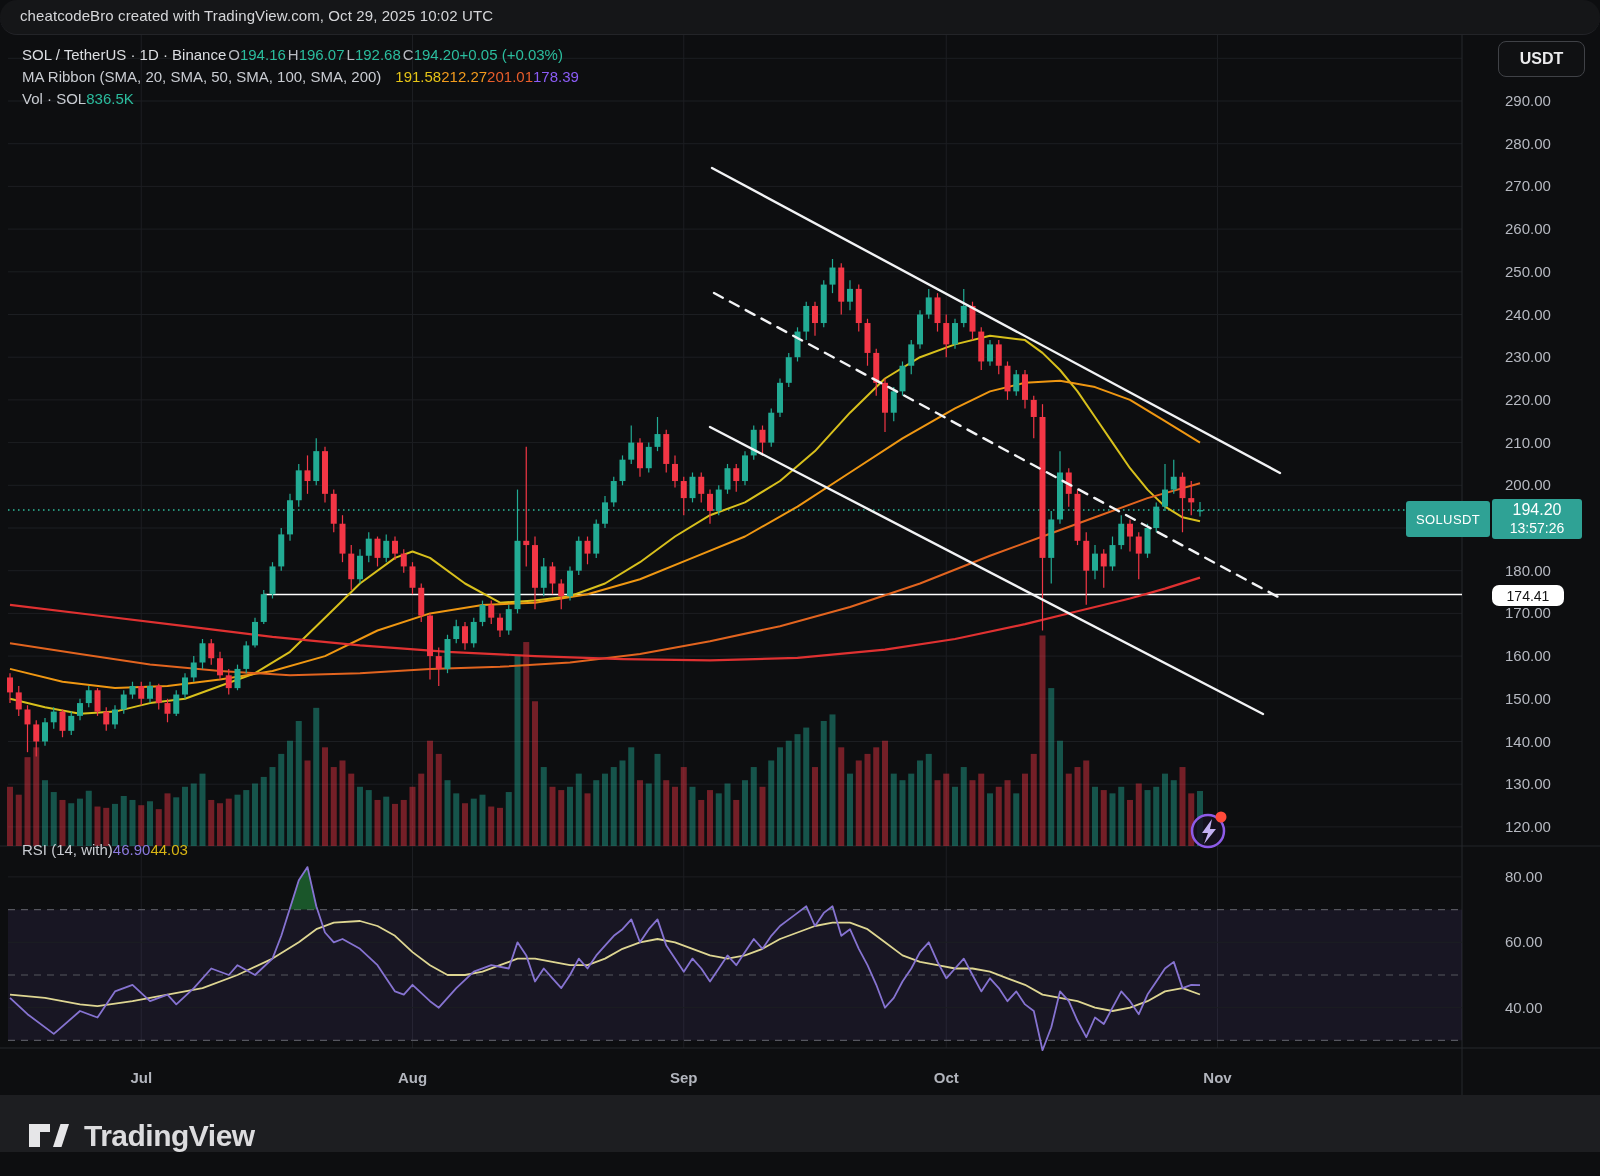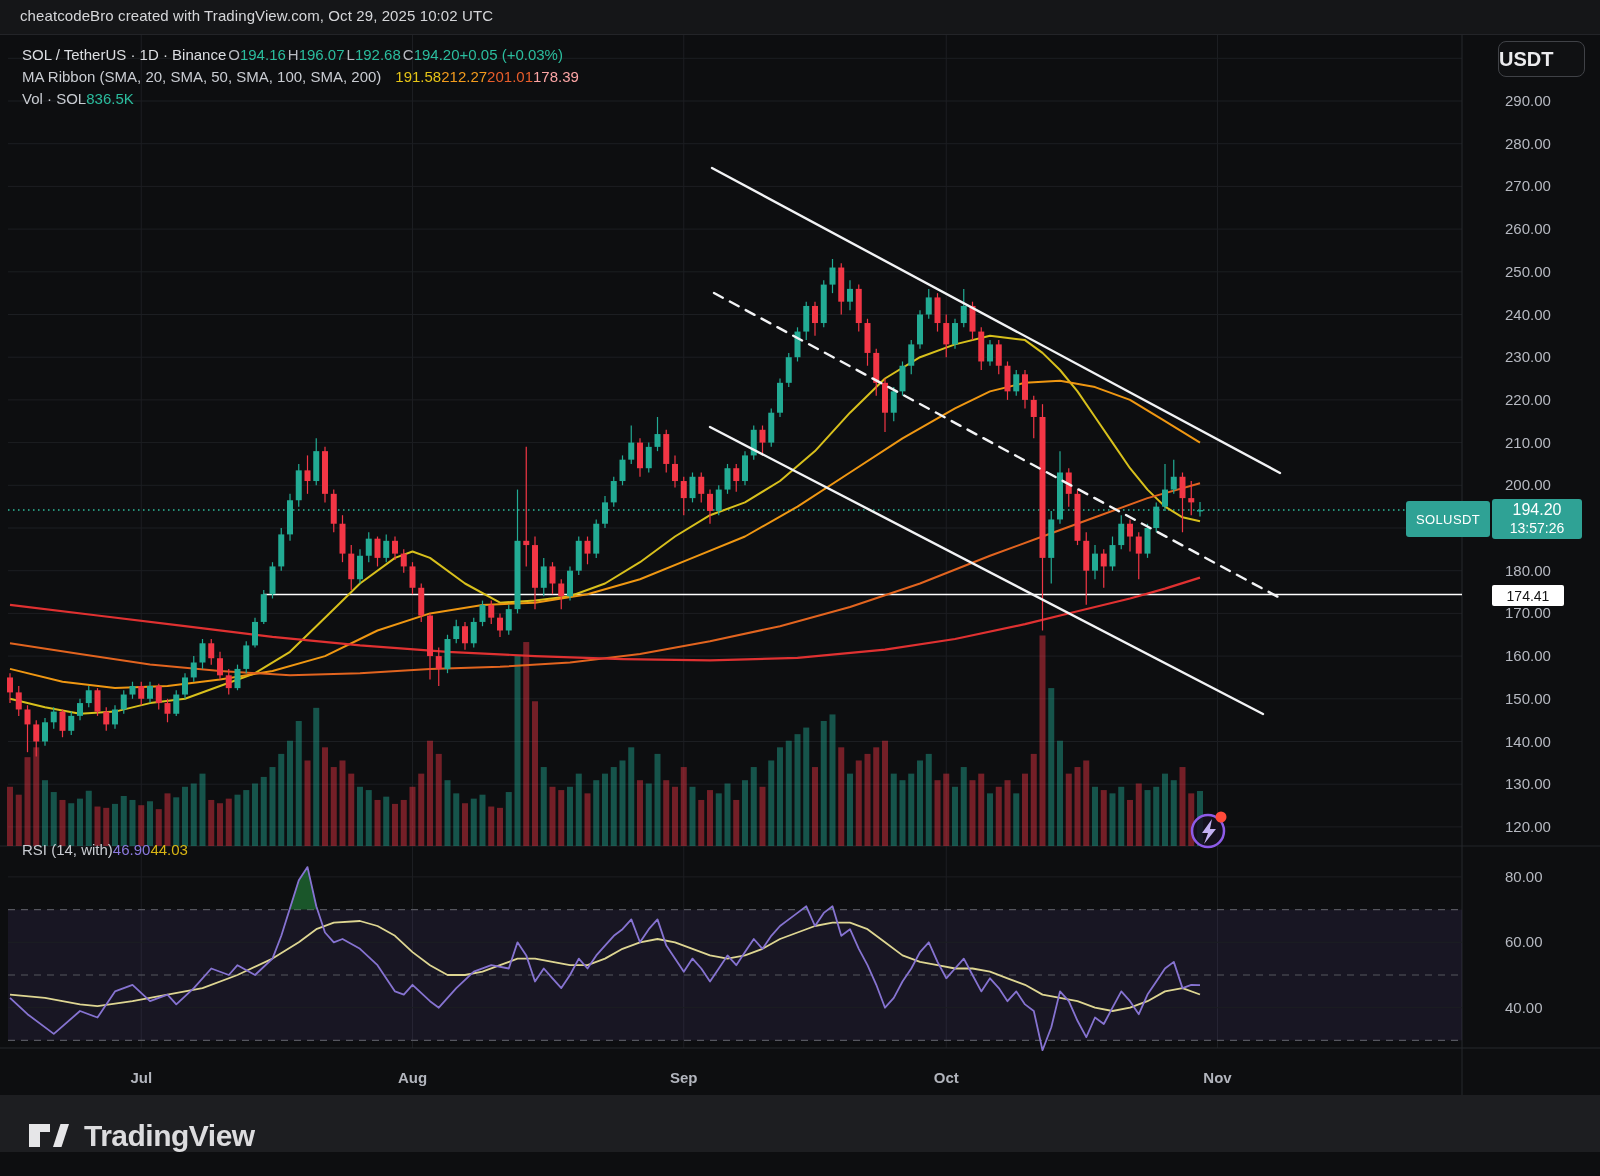--- a/index.html
+++ b/index.html
@@ -1,40 +1,40 @@
 <!DOCTYPE html>
 <html><head>
 <meta charset="utf-8">
 <style>
   html,body{margin:0;padding:0;background:#1d1e21;font-family:"Liberation Sans",sans-serif;}
   #root{position:relative;width:1600px;height:1176px;background:#0d0e10;overflow:hidden;}
   svg text{font-family:"Liberation Sans",sans-serif;}
   .abs{position:absolute;}
   
-  #hdr{left:0;top:0;width:1600px;height:34px;background:#151618;border-bottom:1px solid #232428;z-index:5;}
+  #hdr{left:0;top:0;width:1600px;height:34px;background:#151618;border-bottom:1px solid #232428;z-index:5;border-radius:17px;}
   #hdr span{position:absolute;left:20px;top:7px;font-size:15px;color:#d5d6d9;letter-spacing:.1px;}
   
   .lgrow{left:22px;z-index:6;display:flex;align-items:center;font-size:15px;color:#c9ccd2;white-space:nowrap;}
   .lgrow .sym{color:#dcdee2;}
   .lgrow .olbl{color:#b7bac1;margin-left:2px;}
   .grn{color:#2bbd9e;}
-  .ma20v{color:#e5c417;margin-left:14px;} .ma50v{color:#f29b1d;} .ma100v{color:#e85d2b;} .ma200v{color:#fca5a5;}
+  .ma20v{color:#e5c417;margin-left:14px;} .ma50v{color:#f29b1d;} .ma100v{color:#e85d2b;} .ma200v{color:#8b5cf6;}
   .rsiv{color:#8a79dd;} .rsimav{color:#d9b514;}
   
   #usdtbtn{left:1498px;top:41px;width:85px;height:34px;border:1.5px solid #404247;border-radius:8px;
-    color:#ececee;font-size:20px;font-weight:600;display:flex;align-items:center;justify-content:flex-start;
+    color:#ececee;font-size:16px;font-weight:600;display:flex;align-items:center;justify-content:center;
     background:#101113;z-index:6;cursor:pointer;}
   
   #symtag{left:1406px;top:501px;width:84px;height:36px;background:#2fa295;border-radius:3px;color:#fff;
     font-size:13px;display:flex;align-items:center;justify-content:center;letter-spacing:.4px;z-index:6;}
   #pricebadge{left:1492px;top:499px;width:90px;height:40px;background:#2fa295;border-radius:3px;color:#fff;
     display:flex;flex-direction:column;align-items:center;justify-content:center;line-height:19px;z-index:6;}
   #pricebadge .p1{font-size:16px;}
   #pricebadge .p2{font-size:14px;}
-  #linebadge{left:1492px;top:585px;width:72px;height:21px;background:#ffffff;border-radius:2px;color:#141414;
+  #linebadge{left:1492px;top:585px;width:72px;height:21px;background:#ffffff;border-radius:7px;color:#141414;
     font-size:14px;display:flex;align-items:center;justify-content:center;z-index:6;}
   
   #bottombar{left:0;top:1095px;width:1600px;height:57px;background:#1d1e21;z-index:5;}
   #brand{position:absolute;left:26px;top:21px;display:flex;align-items:center;gap:12px;}
   #brand .bname{font-size:30px;font-weight:800;color:#dcdcde;letter-spacing:-0.5px;}
 </style>
 </head>
 <body>
 
 <div id="root">

